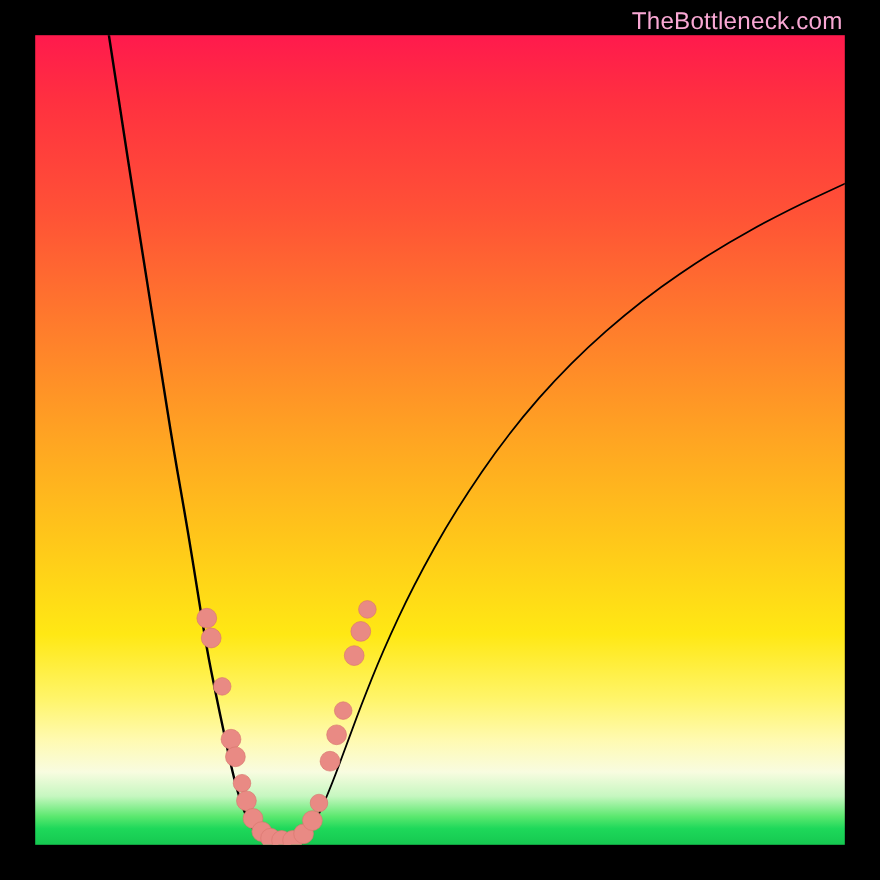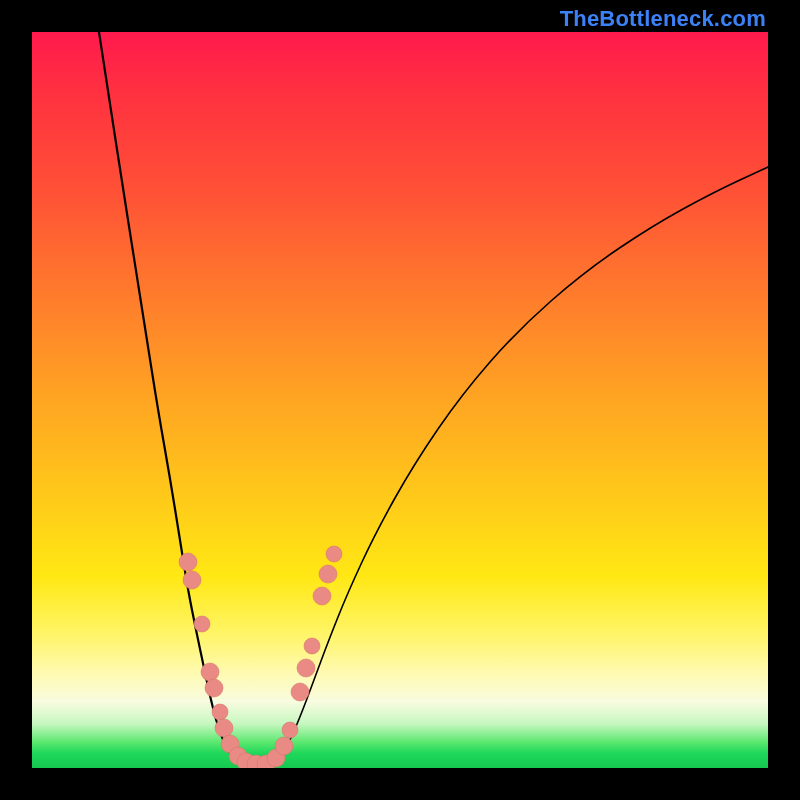--- a/index.html
+++ b/index.html
@@ -42,22 +42,22 @@
       #1ed85a 98%,
       #15c850 100%
     );
   }
   .watermark {
     position: absolute;
     top: 6px;
     right: 34px;
     font-family: Arial, Helvetica, sans-serif;
     font-size: 22px;
-    font-weight: 700;
-    color: #3b82f6;
+    font-weight: 400;
+    color: #f9a8d4;
     letter-spacing: 0.2px;
     user-select: none;
   }
   svg.curve {
     position: absolute;
     left: 0;
     top: 0;
     width: 736px;
     height: 736px;
   }

